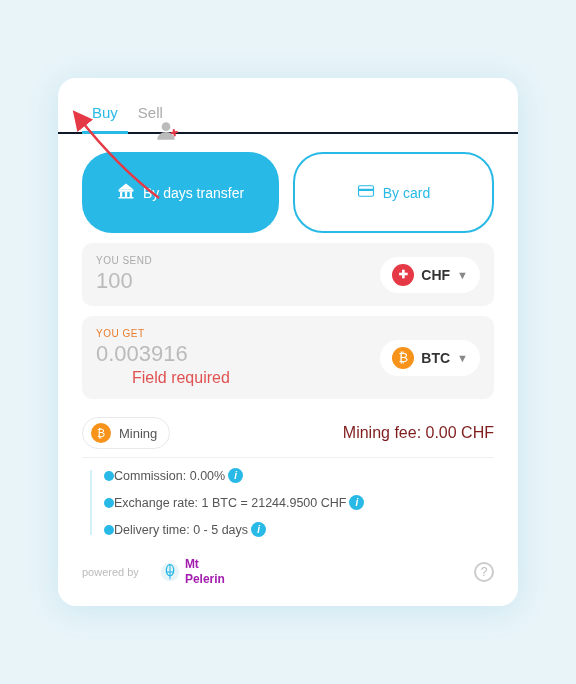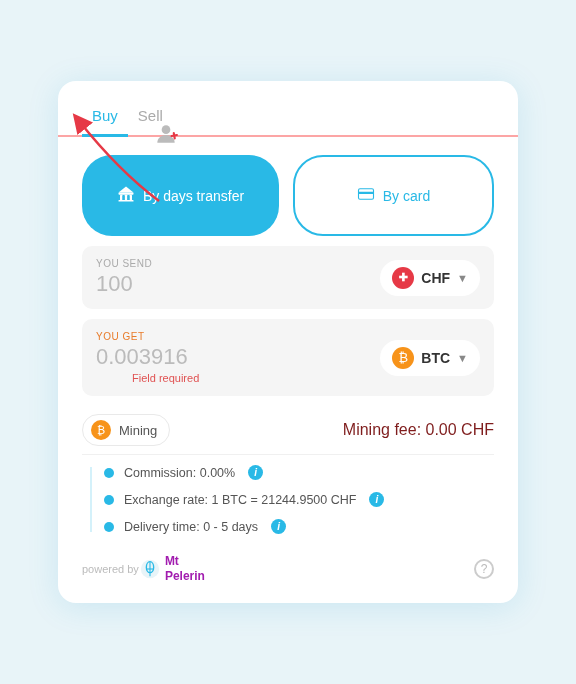--- a/index.html
+++ b/index.html
@@ -17,21 +17,21 @@
       border-radius: 18px;
       box-shadow: 0 4px 32px rgba(0,150,200,0.13);
       padding: 0 0 20px 0;
       width: 460px;
       position: relative;
     }
     .tabs {
       display: flex;
       align-items: flex-end;
       padding: 18px 24px 0 24px;
-      border-bottom: 2px solid #fca5a5;
+      border-bottom: 2px solid #0f172a;
       position: relative;
     }
     .tab {
       font-size: 15px;
       padding: 8px 10px 10px 10px;
       cursor: pointer;
       color: #aaa;
       border-bottom: 3px solid transparent;
       margin-bottom: -2px;
     }
@@ -116,21 +116,21 @@
     }
     .input-value {
       font-size: 22px;
       color: #bbb;
       font-weight: 300;
     }
     .input-value.you-get {
       color: #bbb;
     }
     .field-required {
-      font-size: 11px;
+      font-size: 16px;
       color: #e05252;
       margin-top: 2px;
       padding-left: 36px;
     }
     .currency-selector {
       display: flex;
       align-items: center;
       gap: 7px;
       background: #fff;
       border-radius: 30px;
@@ -164,21 +164,20 @@
       font-weight: 700;
       color: #333;
     }
     .chevron {
       color: #888;
       font-size: 11px;
     }
     .detail-row {
       display: flex;
       align-items: center;
-      gap: 10px;
       padding: 6px 0;
       position: relative;
     }
     .dot {
       width: 10px;
       height: 10px;
       border-radius: 50%;
       background: #29b9e6;
       flex-shrink: 0;
       margin-left: 4px;
@@ -238,21 +237,21 @@
       font-weight: 600;
       cursor: pointer;
       width: calc(100% - 48px);
       letter-spacing: 0.3px;
     }
     .footer {
       display: flex;
       align-items: center;
       justify-content: center;
       padding: 14px 24px 0 24px;
-      gap: 0;
+      gap: 20px;
     }
     .footer-text {
       font-size: 11px;
       color: #bbb;
     }
     .pelerin-logo {
       display: flex;
       align-items: center;
       gap: 4px;
       font-size: 12px;

